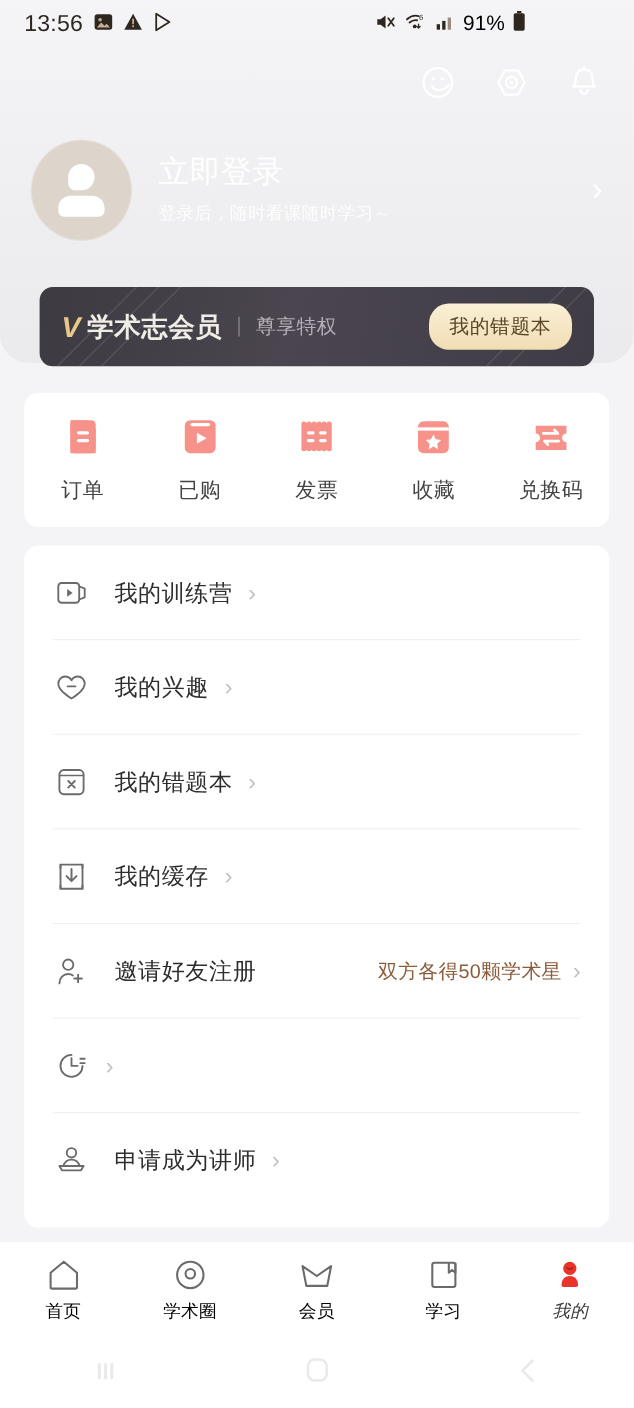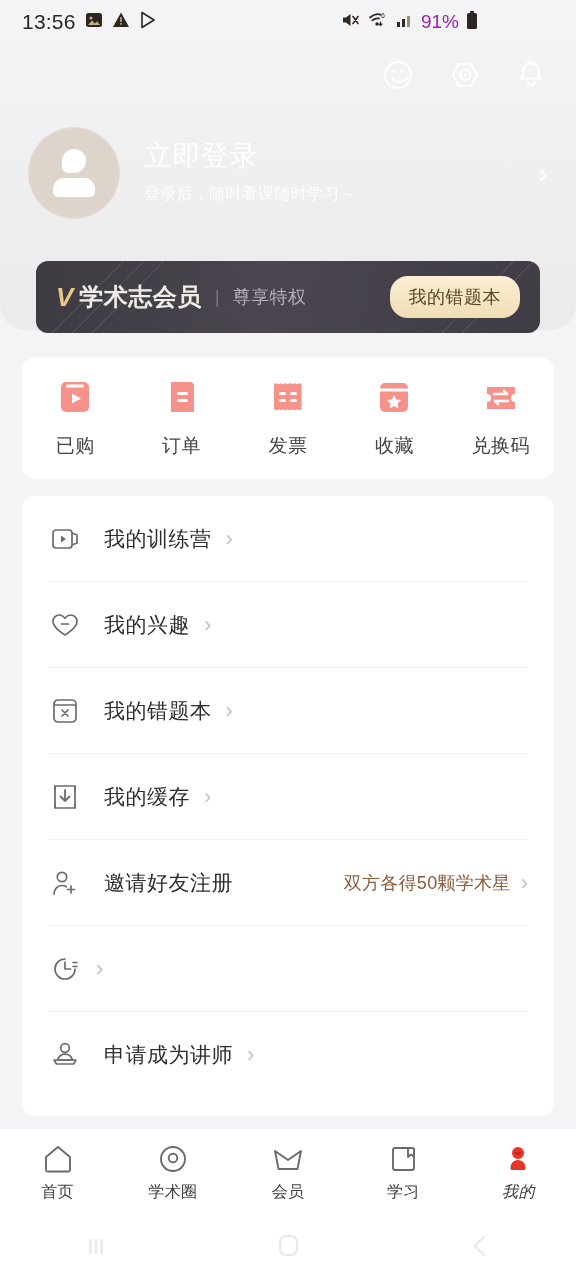--- a/index.html
+++ b/index.html
@@ -13,21 +13,21 @@
 
   
   .statusbar{
     position:absolute; top:0; left:0; width:500px; height:44px;
     display:flex; align-items:center; justify-content:space-between;
     padding:0 22px; z-index:40; color:#3a3229;
   }
   .sb-left{ display:flex; align-items:center; gap:9px; }
   .sb-time{ font-size:21px; font-weight:400; letter-spacing:.2px; color:#2e2720;}
   .sb-right{ display:flex; align-items:center; gap:7px; }
-  .sb-pct{ font-size:19px; color:#a21caf; }
+  .sb-pct{ font-size:19px; color:#000000; }
 
   
   .header{
     position:absolute; top:0; left:0; width:576px; height:330px;
     background:
       radial-gradient(130% 100% at 50% 35%, #ceb89e 0%, #c5ab8d 45%, #bda184 72%, #b59madd 100%),
       linear-gradient(90deg,#b29476 0%, #cbb69c 28%, #d2bfa6 50%, #c6ae91 76%, #b59477 100%);
     border-bottom-left-radius:26px; border-bottom-right-radius:26px;
     overflow:hidden;
   }
@@ -109,21 +109,21 @@
   .row .r-arrow:only-of-type{ margin-left:auto; }
 
   
   .tabbar{
     position:absolute; bottom:68px; left:0; width:576px; height:84px;
     background:#fff; display:flex; align-items:flex-start; padding-top:12px;
     border-top:1px solid #f2f2f2; z-index:35;
   }
   .tab{ flex:1; display:flex; flex-direction:column; align-items:center; cursor:pointer;}
   .tab-ico{ height:36px; display:flex;align-items:center;justify-content:center;}
-  .tab-label{ font-size:16px; color:#404040; margin-top:5px; letter-spacing:.3px;}
+  .tab-label{ font-size:16px; color:#000000; margin-top:5px; letter-spacing:.3px;}
   .tab.active .tab-label{ color:#3a3a3a;font-style:italic; }
 
   
   .androidnav{
     position:absolute; bottom:0; left:0; width:576px; height:68px;
     background:#fff; display:flex; align-items:center; z-index:36;
   }
   .an-btn{ flex:1; display:flex; align-items:center; justify-content:center; cursor:pointer;}
 </style>
 </head>
@@ -238,38 +238,38 @@
   <span class="vip-div">|</span>
   <span class="vip-sub">尊享特权</span>
   <button class="vip-btn">我的错题本</button>
 </div>
 
 <div class="card quick">
 
   <div class="q-item">
     <div class="q-ico">
       <svg width="46" height="40" viewBox="0 0 46 40">
-          <rect x="9" y="4" width="28" height="30" rx="5" fill="#f7928a"></rect>
-          <rect x="14" y="6.5" width="18" height="3" rx="1.5" fill="#fff"></rect>
-          <path d="M20 15.5l9 5-9 5z" fill="#fff" opacity=".95"></path>
-        </svg>
-    </div>
-    <div class="q-label">已购</div>
-  </div>
-
-  <div class="q-item">
-    <div class="q-ico">
-      <svg width="46" height="40" viewBox="0 0 46 40">
           <path d="M12 4h15l8 8v22H12z" rx="4" fill="#f7928a"></path>
           <rect x="12" y="4" width="23" height="30" rx="4" fill="#f7928a"></rect>
           <rect x="18" y="14" width="11" height="3" rx="1.5" fill="#fff"></rect>
           <rect x="18" y="21" width="11" height="3" rx="1.5" fill="#fff"></rect>
         </svg>
     </div>
     <div class="q-label">订单</div>
+  </div>
+
+  <div class="q-item">
+    <div class="q-ico">
+      <svg width="46" height="40" viewBox="0 0 46 40">
+          <rect x="9" y="4" width="28" height="30" rx="5" fill="#f7928a"></rect>
+          <rect x="14" y="6.5" width="18" height="3" rx="1.5" fill="#fff"></rect>
+          <path d="M20 15.5l9 5-9 5z" fill="#fff" opacity=".95"></path>
+        </svg>
+    </div>
+    <div class="q-label">已购</div>
   </div>
 
   <div class="q-item">
     <div class="q-ico">
       <svg width="46" height="40" viewBox="0 0 46 40">
           <path d="M9 6.5q2.3-2.6 4.6 0 2.3-2.6 4.6 0 2.3-2.6 4.6 0 2.3-2.6 4.6 0 2.3-2.6 4.6 0 2.3-2.6 4.6 0V31q-2.3 2.6-4.6 0-2.3 2.6-4.6 0-2.3 2.6-4.6 0-2.3 2.6-4.6 0-2.3 2.6-4.6 0-2.3 2.6-4.6 0z" fill="#f7928a"></path>
           <rect x="14" y="14" width="7" height="3" rx="1.5" fill="#fff"></rect>
           <rect x="25" y="14" width="7" height="3" rx="1.5" fill="#fff"></rect>
           <rect x="14" y="21" width="7" height="3" rx="1.5" fill="#fff"></rect>
           <rect x="25" y="21" width="7" height="3" rx="1.5" fill="#fff"></rect>

